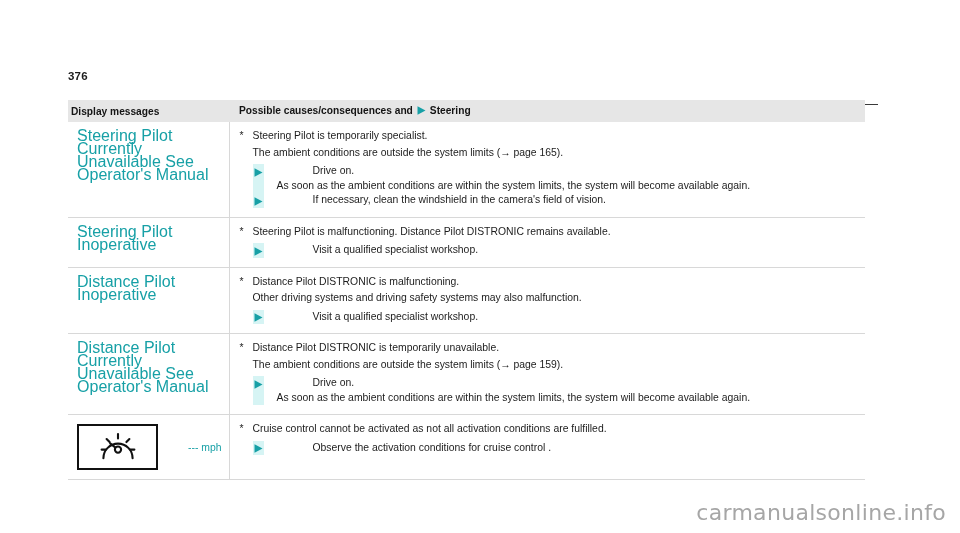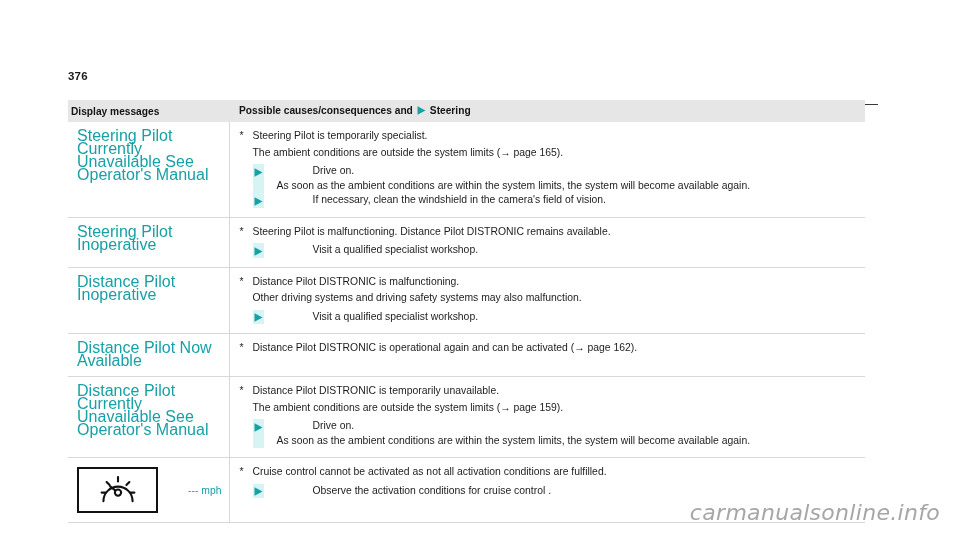--- a/index.html
+++ b/index.html
@@ -168,27 +168,26 @@
   .mph-label {
     color: #17a0a6;
     font-size: 10.4px;
     margin-left: 10px;
     white-space: nowrap;
   }
 
   
   .watermark {
     position: absolute;
-    right: 20px;
+    right: 14px;
     bottom: 8px;
     font-size: 22px;
     color: #a6a6a6;
     letter-spacing: .3px;
     font-family: "DejaVu Sans", sans-serif;
-    font-style: italic;
   }
 </style>
 </head>
 <body>
 
 <div class="page-header">
   <span class="page-number">376</span>
 </div>
 
 <table class="msg-table">
@@ -287,33 +286,20 @@
                   </svg>
                 </span>
                 <span class="sol-text">Visit a qualified specialist workshop.</span>
               </div>
             </div>
           </div>
         </td>
       </tr>
       <tr>
         <td class="col-msg">
-          <div class="msg-text">Distance Pilot Now Available</div>
-        </td>
-        <td>
-          <div class="cause-block">
-            <div class="cause-line">
-              <span class="bullet-star">*</span>
-              <span class="cause-text">Distance Pilot DISTRONIC is operational again and can be activated (→ page 162).</span>
-            </div>
-          </div>
-        </td>
-      </tr>
-      <tr>
-        <td class="col-msg">
           <div class="msg-text">Distance Pilot Currently Unavailable See Operator's Manual</div>
         </td>
         <td>
           <div class="cause-block">
             <div class="cause-line">
               <span class="bullet-star">*</span>
               <span class="cause-text">Distance Pilot DISTRONIC is temporarily unavailable.</span>
             </div>
             <div class="cont-line">The ambient conditions are outside the system limits (→ page 159).</div>
             <div class="solution-group">

